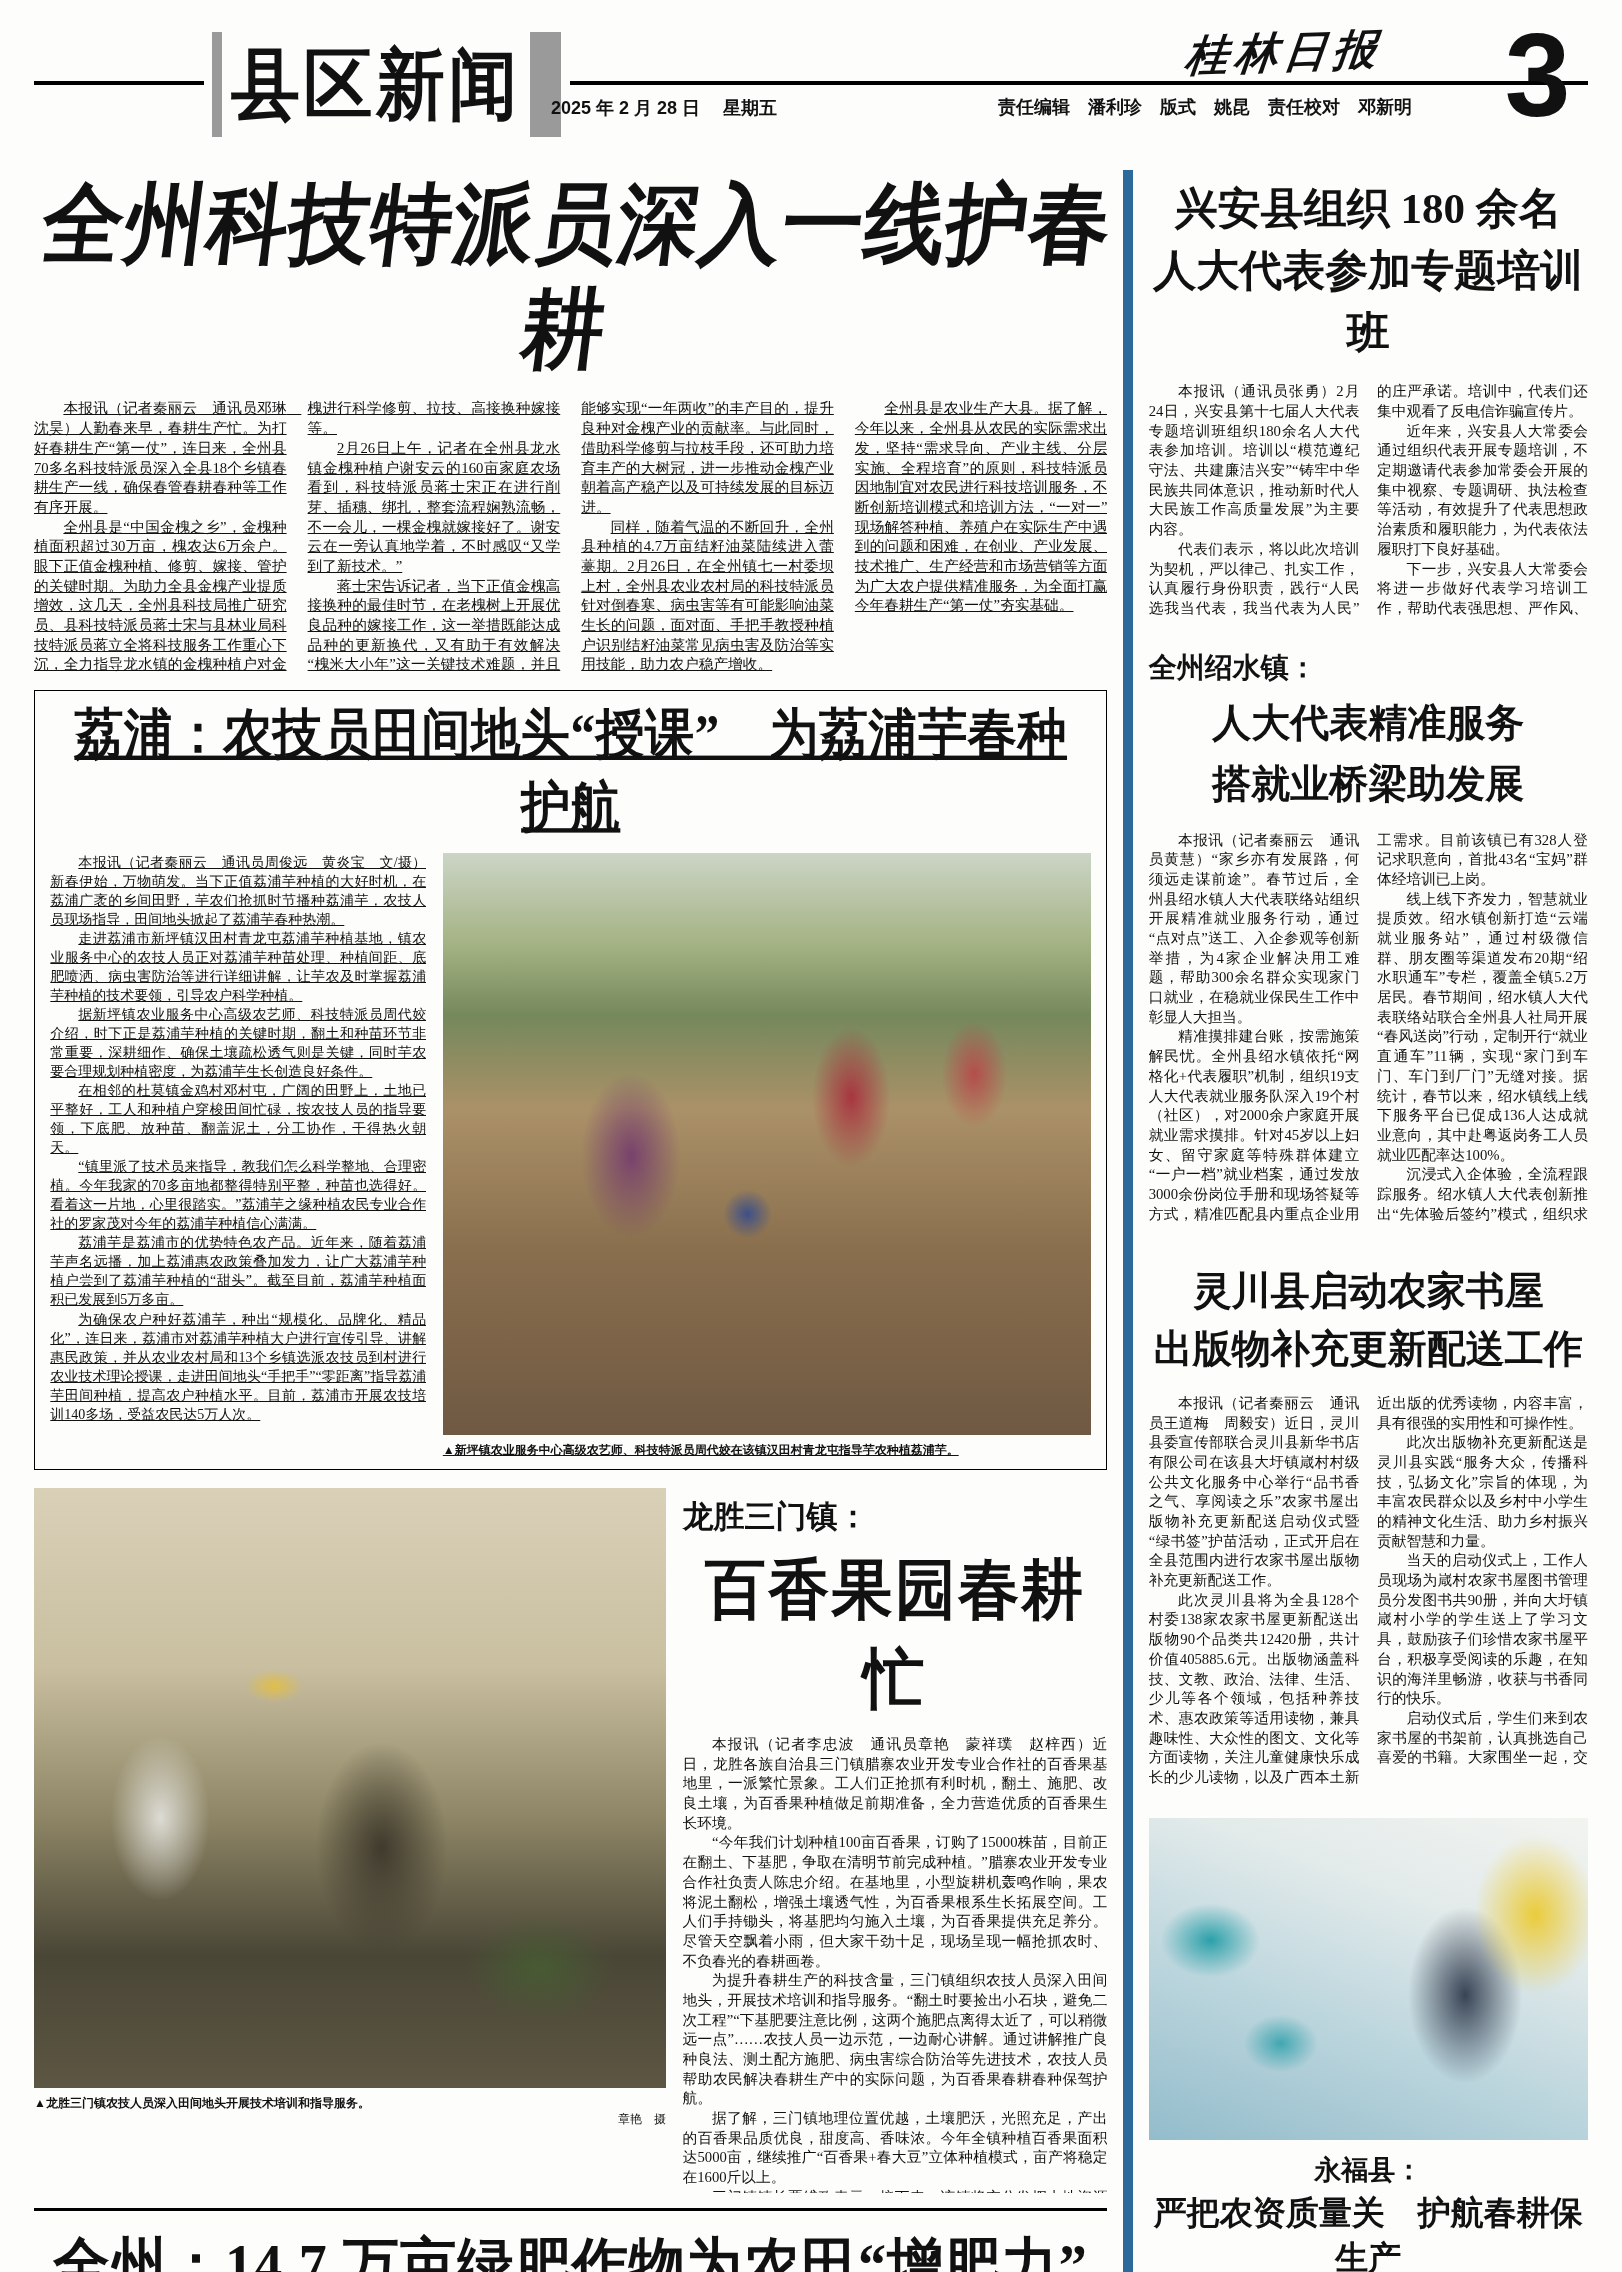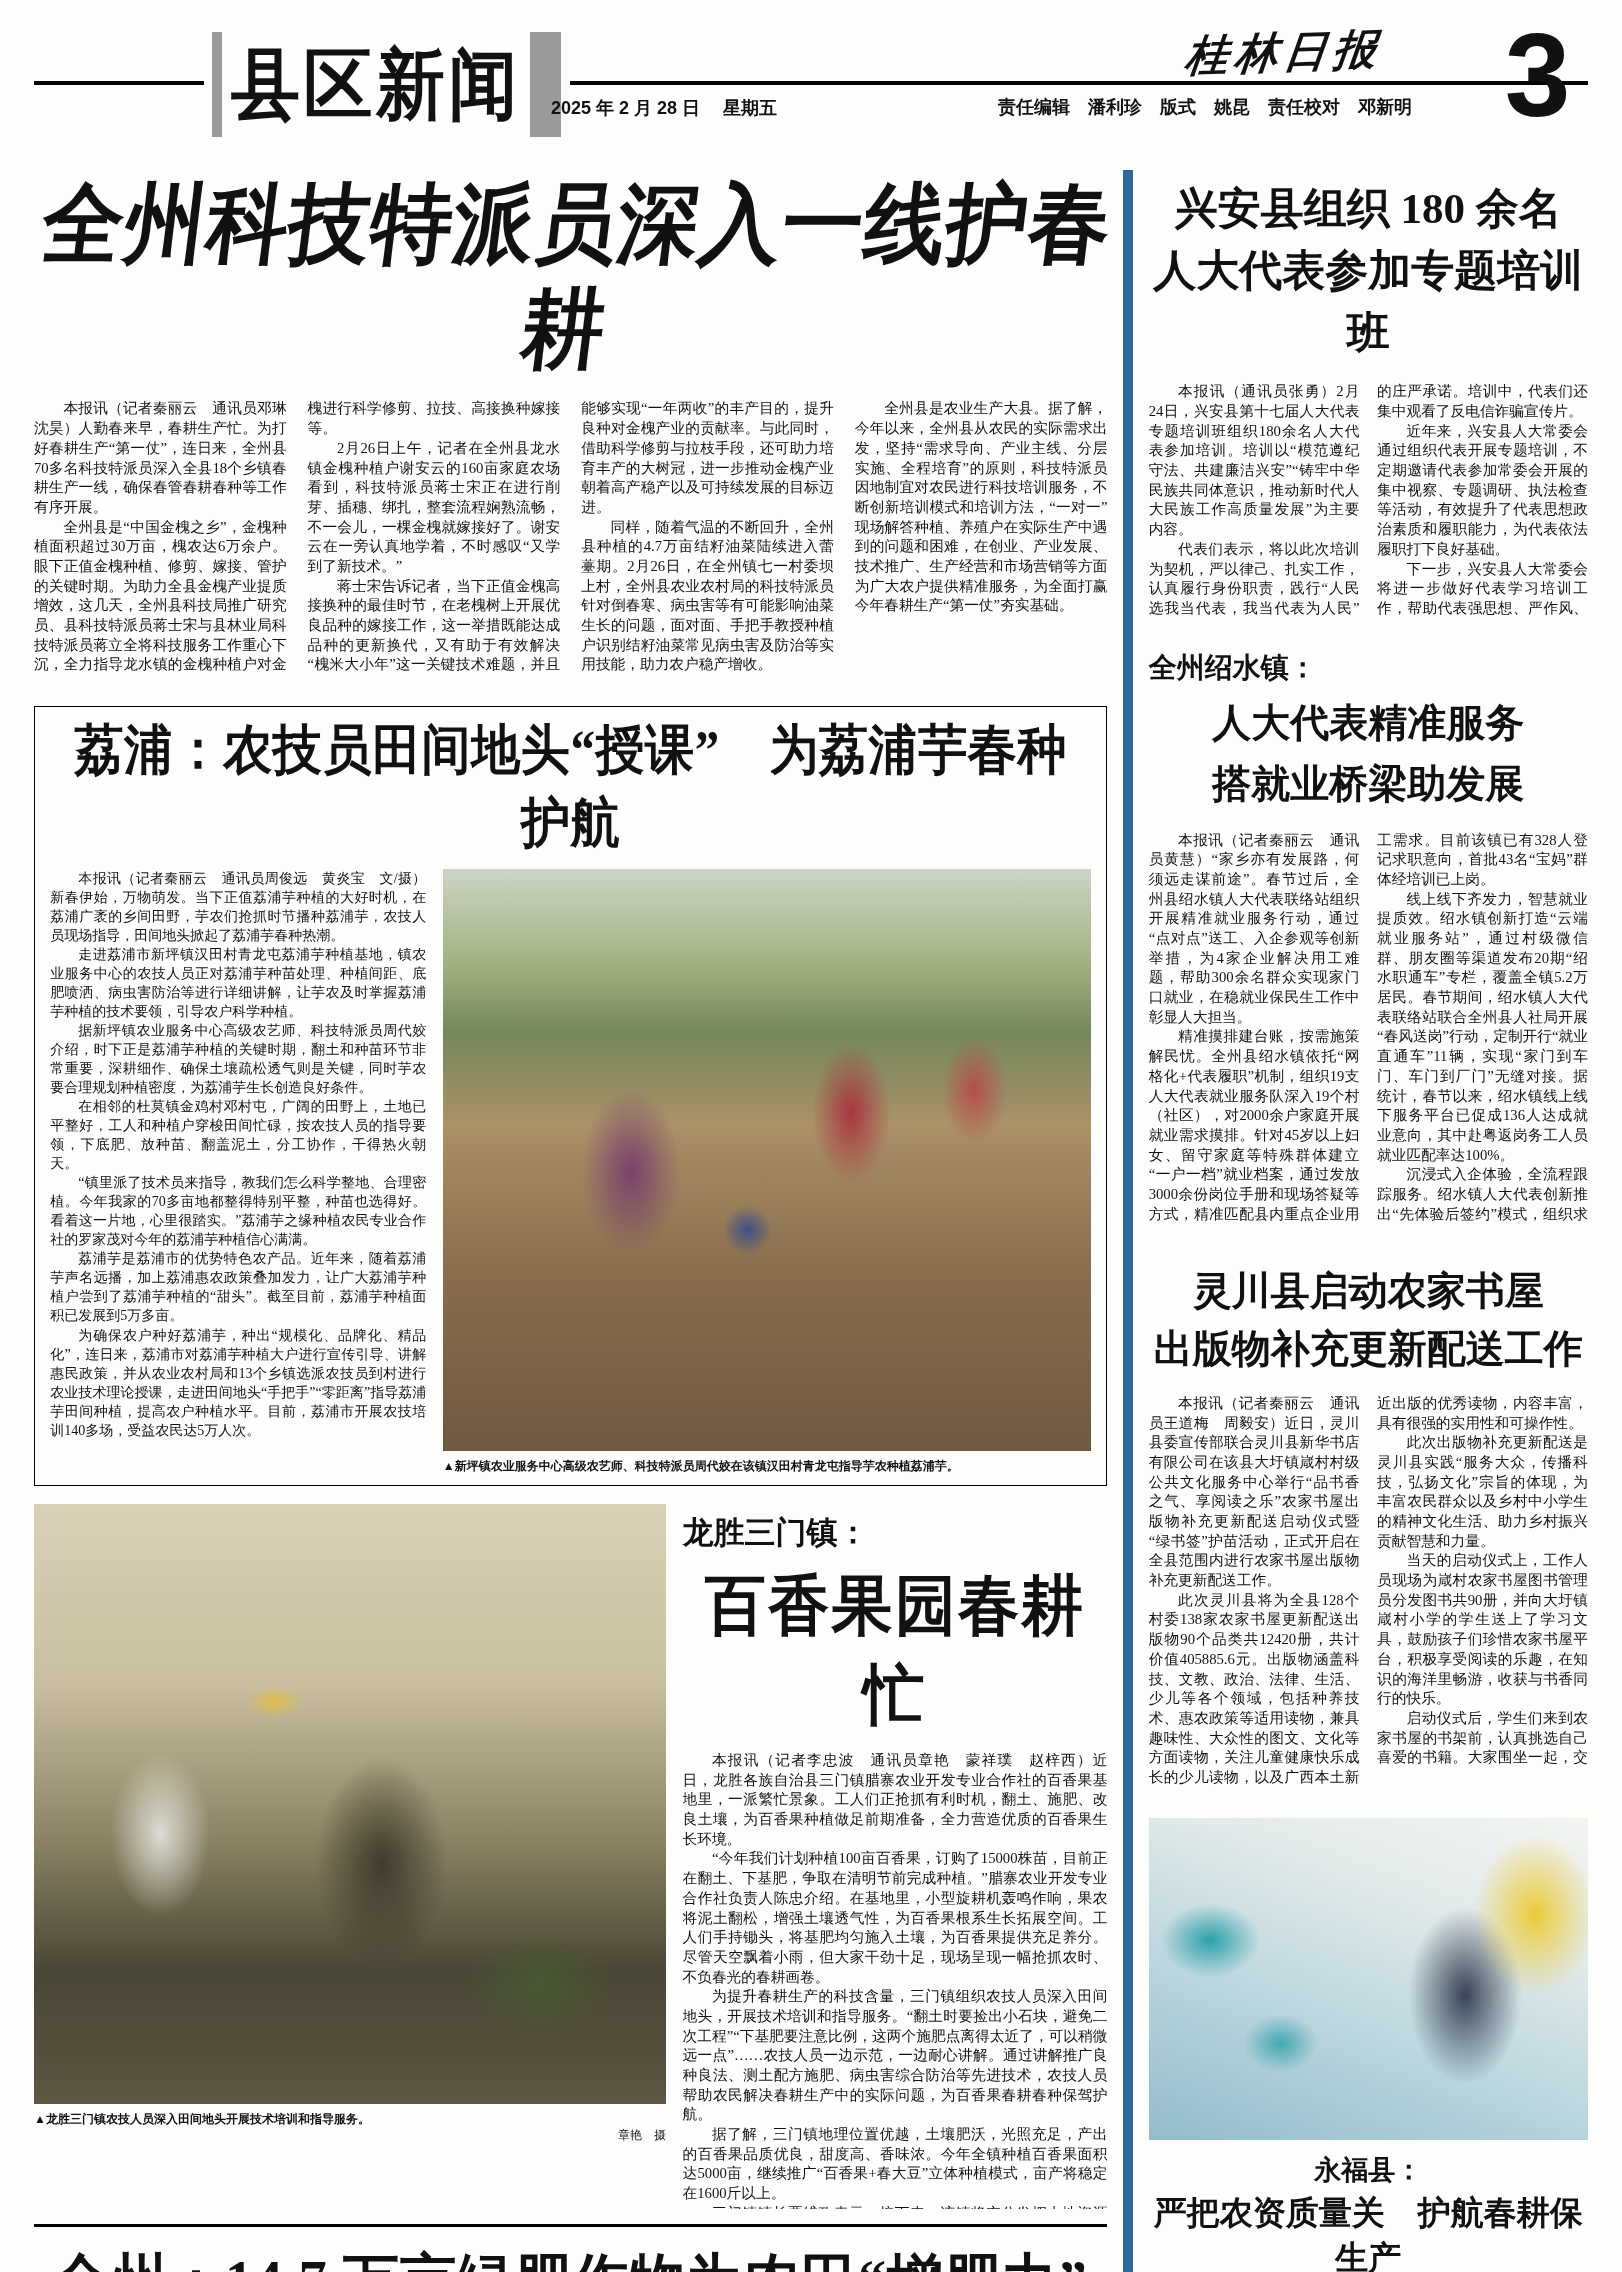--- a/index.html
+++ b/index.html
@@ -42,37 +42,37 @@
   }
   
   .content { display:flex; align-items:stretch; margin-top:16.5px; }
   main.left { width:1075px; }
   .vbar { width:10.6px; background:#2b6a9b; margin:0 15.3px; }
   aside.sidebar { width:440px; }
 
   
   .body { font-size:14.7px; line-height:1.34; text-align:justify; overflow:hidden; }
   .body p { text-indent:2em; }
-  .cols4 { column-count:4; column-gap:21px; }
+  .cols4 { column-count:4; column-gap:21px;text-decoration:underline; }
   .cols2 { column-count:2; column-gap:17.6px; }
   .kicker {
     font-family:"Liberation Sans", sans-serif; font-weight:900; text-align:left;
   }
   .serifhead { font-family:"Liberation Serif", serif; font-weight:900; text-align:center; white-space:pre-line; }
 
   
   .main-headline {
     font-family:"Liberation Sans", sans-serif; font-weight:900;
     font-size:81px; text-align:center; letter-spacing:1.2px;
     transform:skewX(-7deg) scaleY(1.08); line-height:1.2; margin:10.6px 0 25px 0;
   }
   .main-body { height:282px; }
 
   
-  .lipu-box { border:1.8px solid #000; margin-top:25px; padding:14px 15.3px 10.6px 15.3px; }
+  .lipu-box { border:1.8px solid #000; margin-top:9px; padding:14px 15.3px 10.6px 15.3px;text-decoration:underline; }
   .lipu-headline { font-size:49px; letter-spacing:0.6px; margin-bottom:15.3px; transform:scaleY(1.1); }
   .lipu-row { display:flex; gap:16.5px; }
   .lipu-text { width:376px; height:606px; font-size:14px; line-height:1.36; }
   .lipu-figure { flex:1; }
   .photo { width:100%; }
   .lipu-photo {
     height:582px;
     background:
       radial-gradient(56px 100px at 63% 42%, rgba(168,38,58,.85), rgba(168,38,58,0) 70%),
       radial-gradient(71px 118px at 29% 52%, rgba(116,58,110,.9), rgba(116,58,110,0) 70%),

